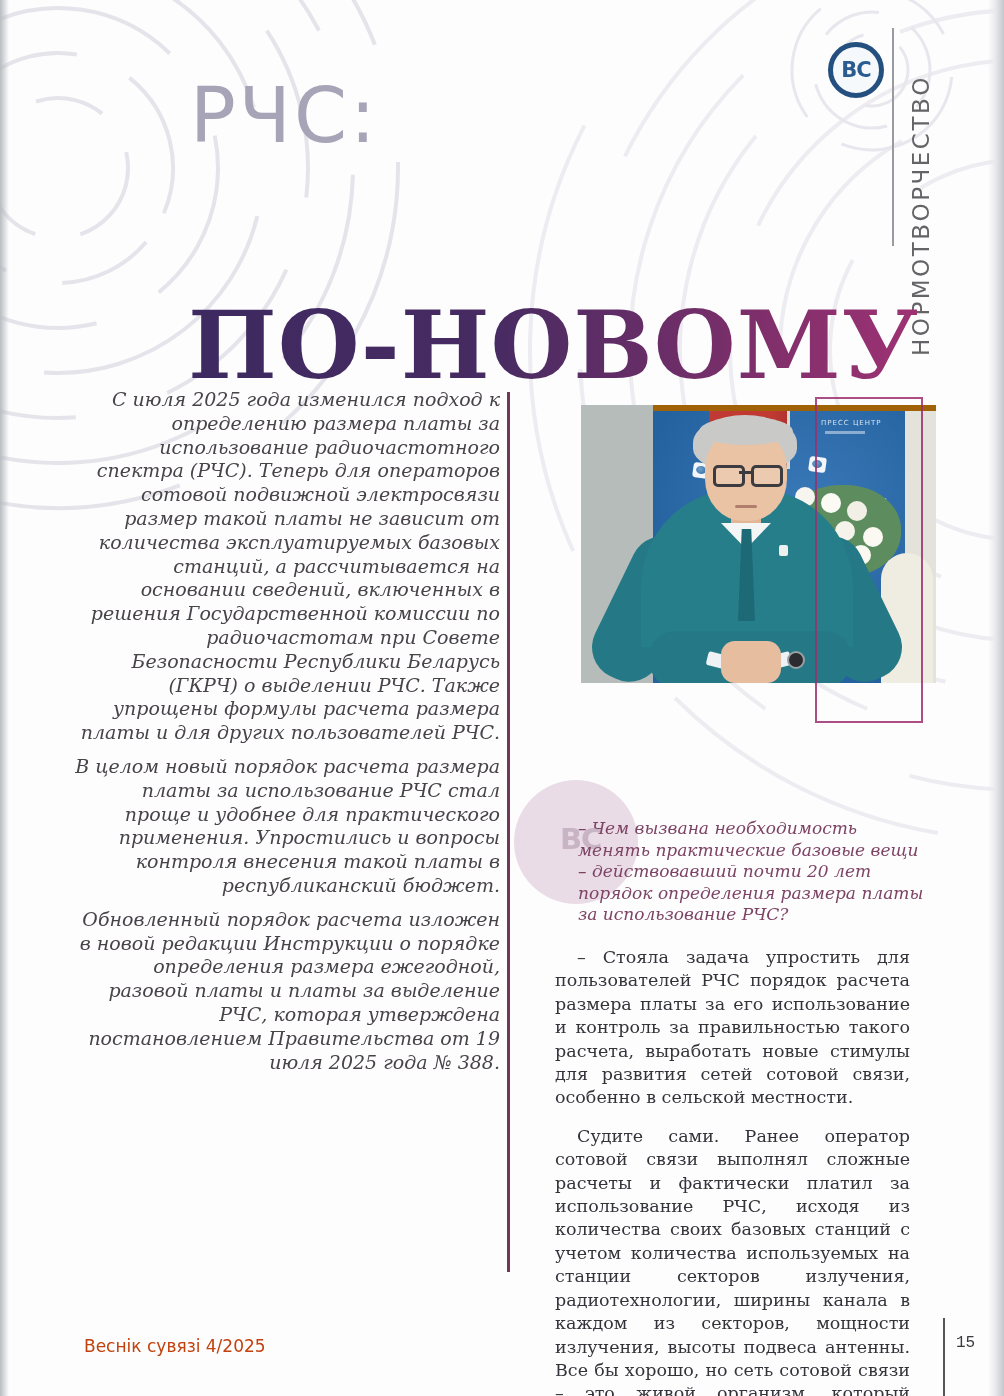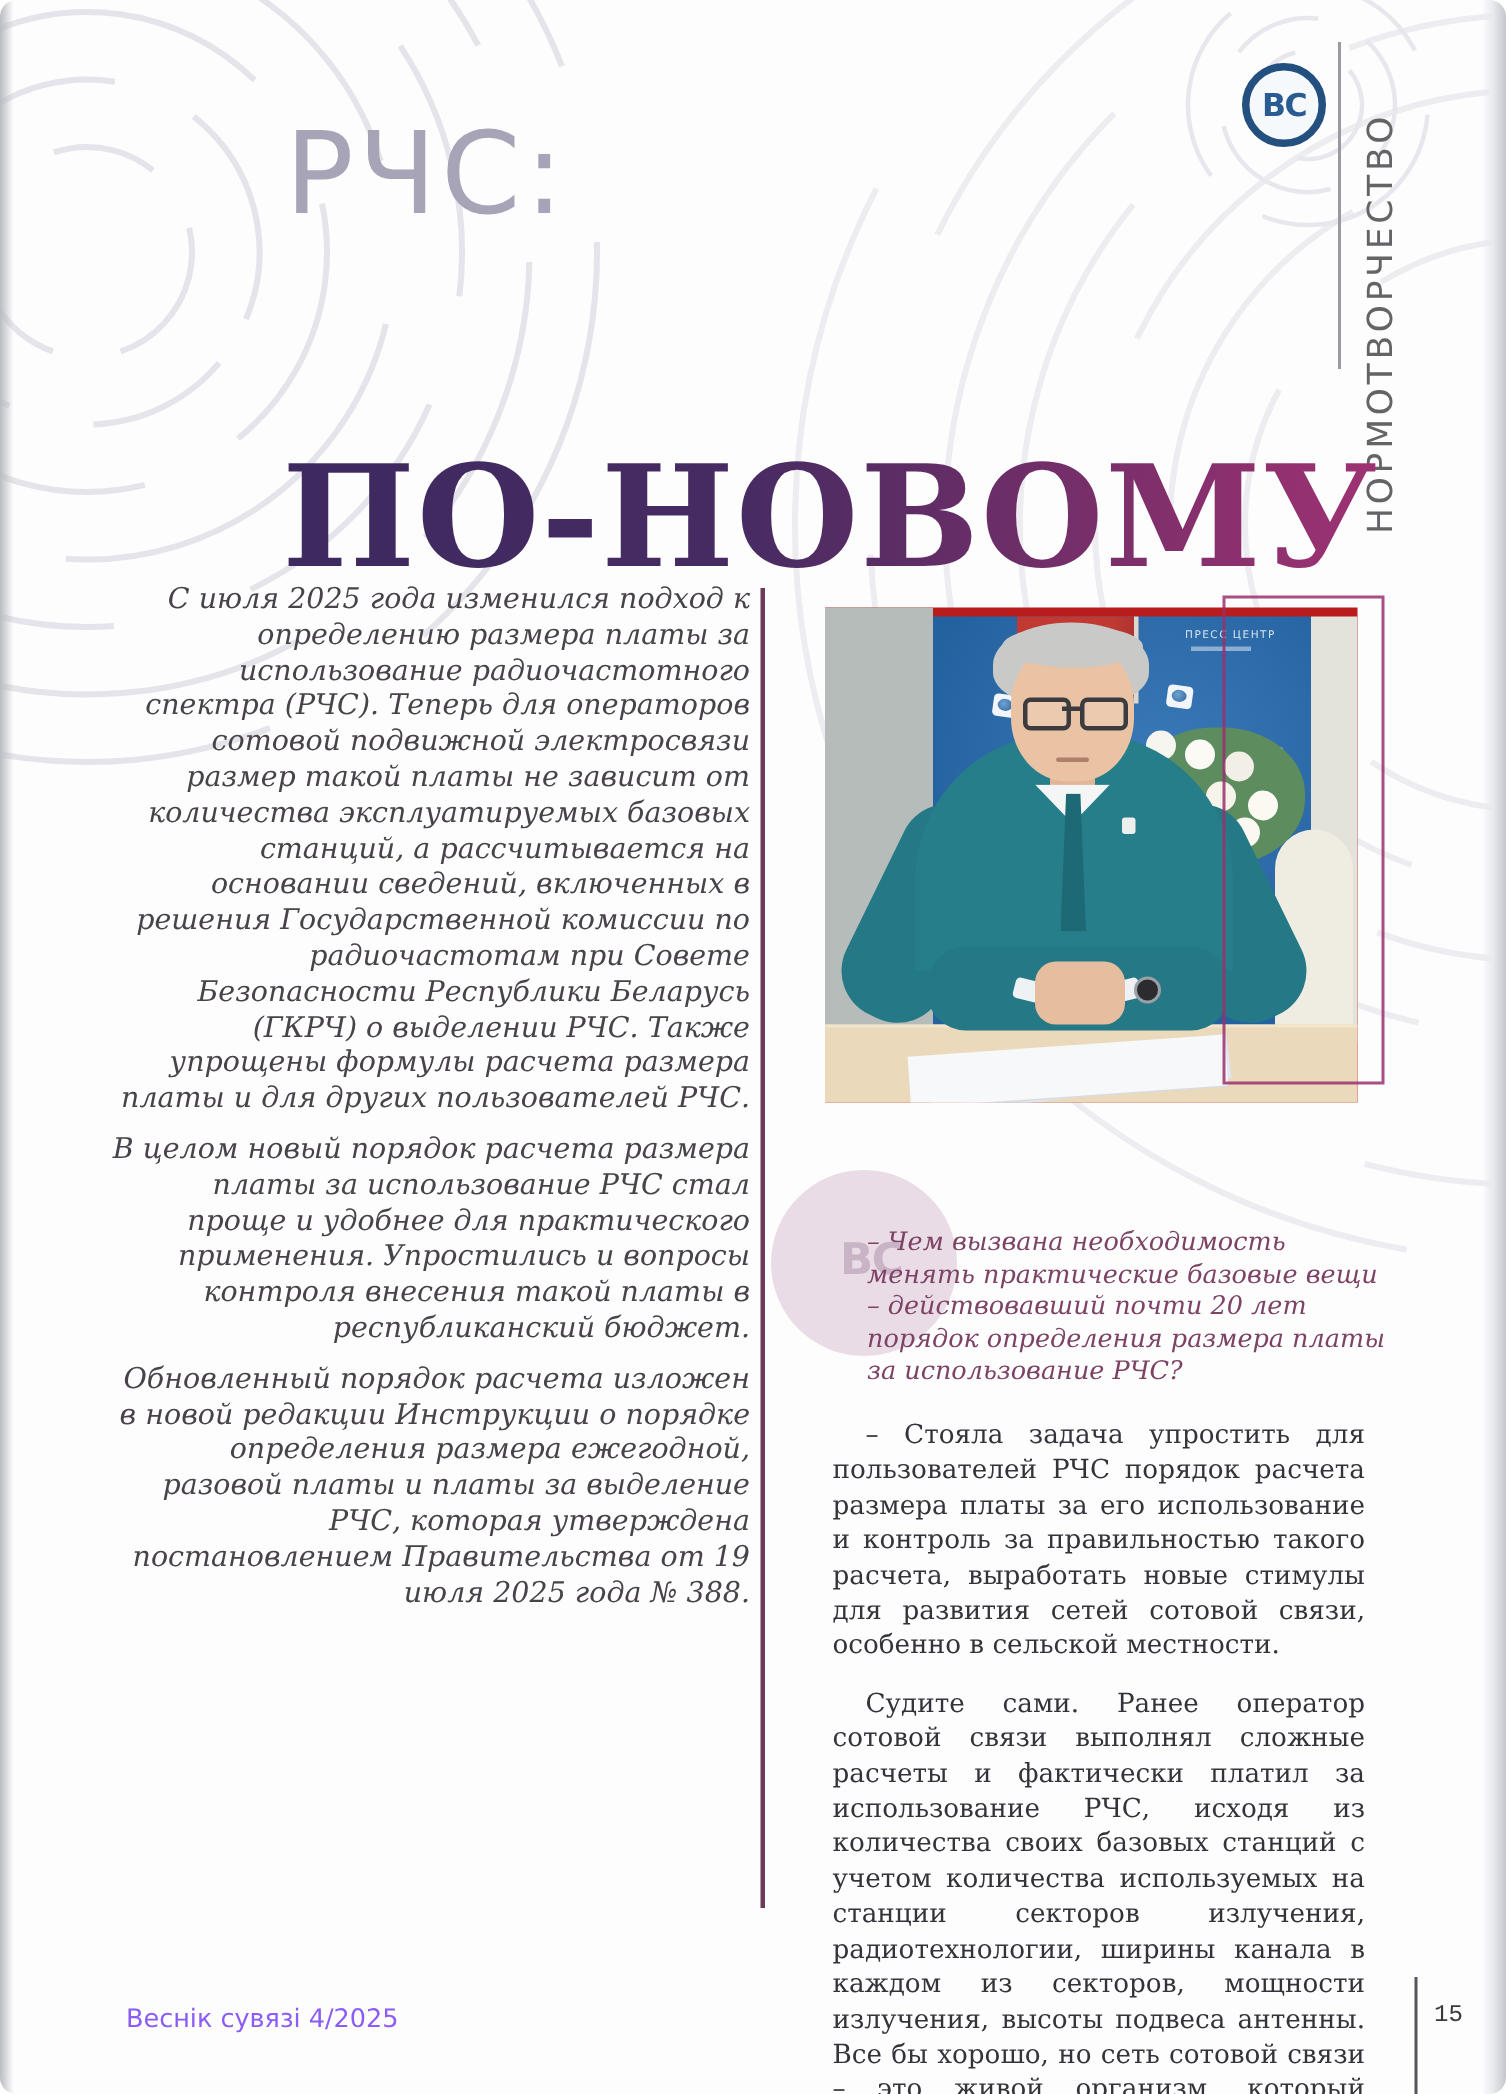--- a/index.html
+++ b/index.html
@@ -1,17 +1,17 @@
 <!DOCTYPE html>
 <html><head>
 <meta charset="utf-8">
 <style>
   html,body{margin:0;padding:0;background:#ffffff;}
   .page{position:relative;width:1004px;height:1396px;background:#fdfdfe;overflow:hidden;
-        font-family:"DejaVu Serif", serif;border-radius:11px;}
+        font-family:"DejaVu Serif", serif;}
   .arcs{position:absolute;left:0;top:0;z-index:0;}
   .edge-left{position:absolute;left:0;top:0;width:9px;height:1396px;z-index:9;
              background:linear-gradient(to right,#b9bcc1,rgba(255,255,255,0));}
   .edge-right{position:absolute;right:0;top:0;width:16px;height:1396px;z-index:9;
               background:linear-gradient(to left,#c3c7cc,#e9eaee 55%,rgba(255,255,255,0));}
 
   
   .vc-logo{position:absolute;left:828px;top:42px;width:46px;height:46px;border-radius:50%;
            background:#f6f9fc;border:5px solid #24507f;z-index:3;
            display:flex;align-items:center;justify-content:center;}
@@ -30,21 +30,21 @@
           background:linear-gradient(90deg,#3d2a60 0%,#472b62 42%,#7b2f6a 76%,#9e3273 100%);
           -webkit-background-clip:text;background-clip:text;color:transparent;margin-top:48px;}
 
   
   .lead{position:absolute;left:72px;top:388px;width:428px;z-index:2;text-align:right;
         font-style:italic;font-size:19px;line-height:23.8px;color:#474349;}
   .lead p{margin:0 0 10px 0;}
   .col-divider{position:absolute;left:507px;top:392px;width:3px;height:880px;background:#6e3a55;z-index:2;}
 
   
-  .photo{position:absolute;left:550px;top:405px;width:355px;height:330px;background:#b91c1c;
+  .photo{position:absolute;left:581px;top:405px;width:355px;height:278px;background:#a16207;
          overflow:hidden;z-index:3;}
   .photo *{position:absolute;}
   .ph-wall-left{left:0;top:0;width:72px;height:290px;background:#b6bcba;}
   .ph-backdrop{left:72px;top:6px;width:252px;height:284px;
                background:radial-gradient(circle at 60% 35%,#3a79b8,#24619f 70%);}
   .ph-wall-right{left:324px;top:6px;width:31px;height:284px;background:#e3e3dc;}
   .ph-label{font-family:"DejaVu Sans",sans-serif;font-size:7px;letter-spacing:1px;color:#e8f0f8;opacity:.9;white-space:nowrap;}
   .ph-label-sub{width:40px;height:3px;background:rgba(255,255,255,.45);}
   .ph-chip{width:17px;height:15px;background:#f2f6fa;border-radius:3px;transform:rotate(8deg);}
   .ph-chip::after{content:"";position:absolute;left:3px;top:3px;width:10px;height:8px;border-radius:50%;
@@ -93,21 +93,21 @@
   .watermark-circle span{position:absolute;left:46px;top:42px;font-family:"DejaVu Sans",sans-serif;
                     font-weight:bold;font-size:29px;color:#c9b4c6;letter-spacing:-1px;}
   .question{position:absolute;left:578px;top:818px;width:350px;z-index:5;
             font-style:italic;font-size:17px;line-height:21.6px;color:#7d4365;}
   .answer{position:absolute;left:540px;top:931px;width:385px;z-index:5;
           font-size:17.5px;line-height:23.4px;color:#35333a;text-align:justify;}
   .answer p{margin:15px;text-indent:22px;}
 
   
   .footer-journal{position:absolute;left:84px;top:1336px;font-family:"DejaVu Sans",sans-serif;
-                  font-size:17px;color:#8b5cf6;z-index:2;}
+                  font-size:17px;color:#c2410c;z-index:2;}
   .footer-rule{position:absolute;left:943px;top:1318px;width:2px;height:78px;background:#55555a;z-index:2;}
   .footer-page{position:absolute;left:956px;top:1334px;font-family:Liberation Mono, monospace;
                font-size:16px;color:#3a3a3c;z-index:2;}
 </style>
 </head>
 <body>
 
 <div class="page">
 
   <svg class="arcs" width="1004" height="1396" viewBox="0 0 1004 1396">

